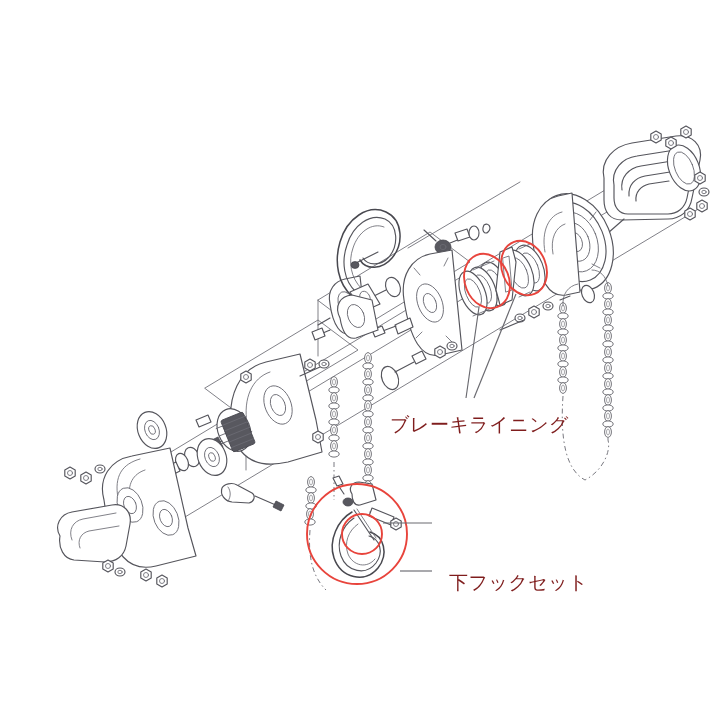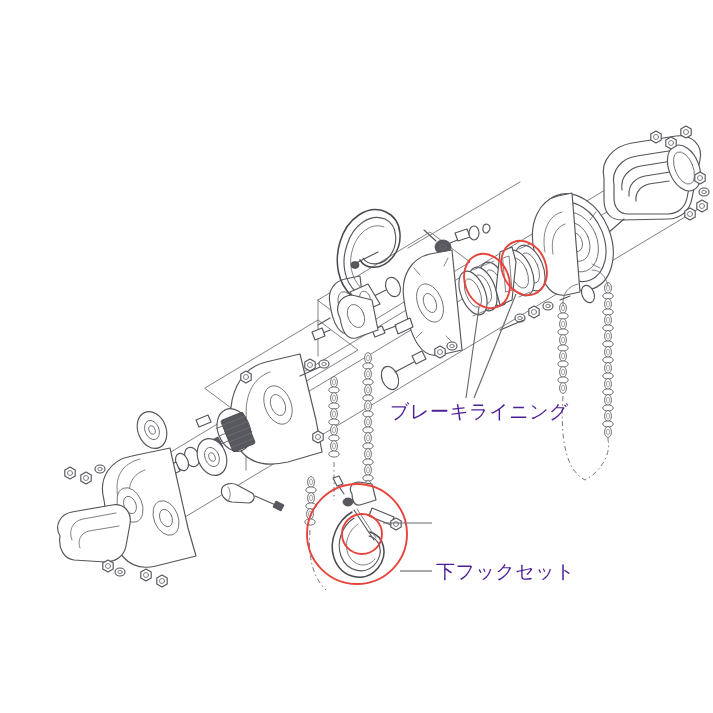--- a/index.html
+++ b/index.html
@@ -21,30 +21,31 @@
   #diagram {
     position: absolute;
     left: 0;
     top: 0;
     width: 713px;
     height: 713px;
     display: block;
   }
   .label-text {
     position: absolute;
-    color: #4c1d95;
+    color: #7f1d1d;
     font-size: 19px;
     line-height: 1;
     white-space: nowrap;
     letter-spacing: 0.5px;
     font-family: "DejaVu Sans", "Liberation Sans", sans-serif;
+    margin-top: 13px;
   }
   #label-brake-lining { left: 390px; top: 402px; }
   #label-latch-set    { left: 440px; top: 514px; }
-  #label-lower-hook   { left: 436px; top: 562px; }
+  #label-lower-hook   { left: 449px; top: 562px; font-family: Liberation Mono, monospace; }
 </style>
 </head>
 <body>
 
 <div id="stage">
 
   <svg id="diagram" viewBox="0 0 713 713" xmlns="http://www.w3.org/2000/svg">
 
     <defs>
       <style>

